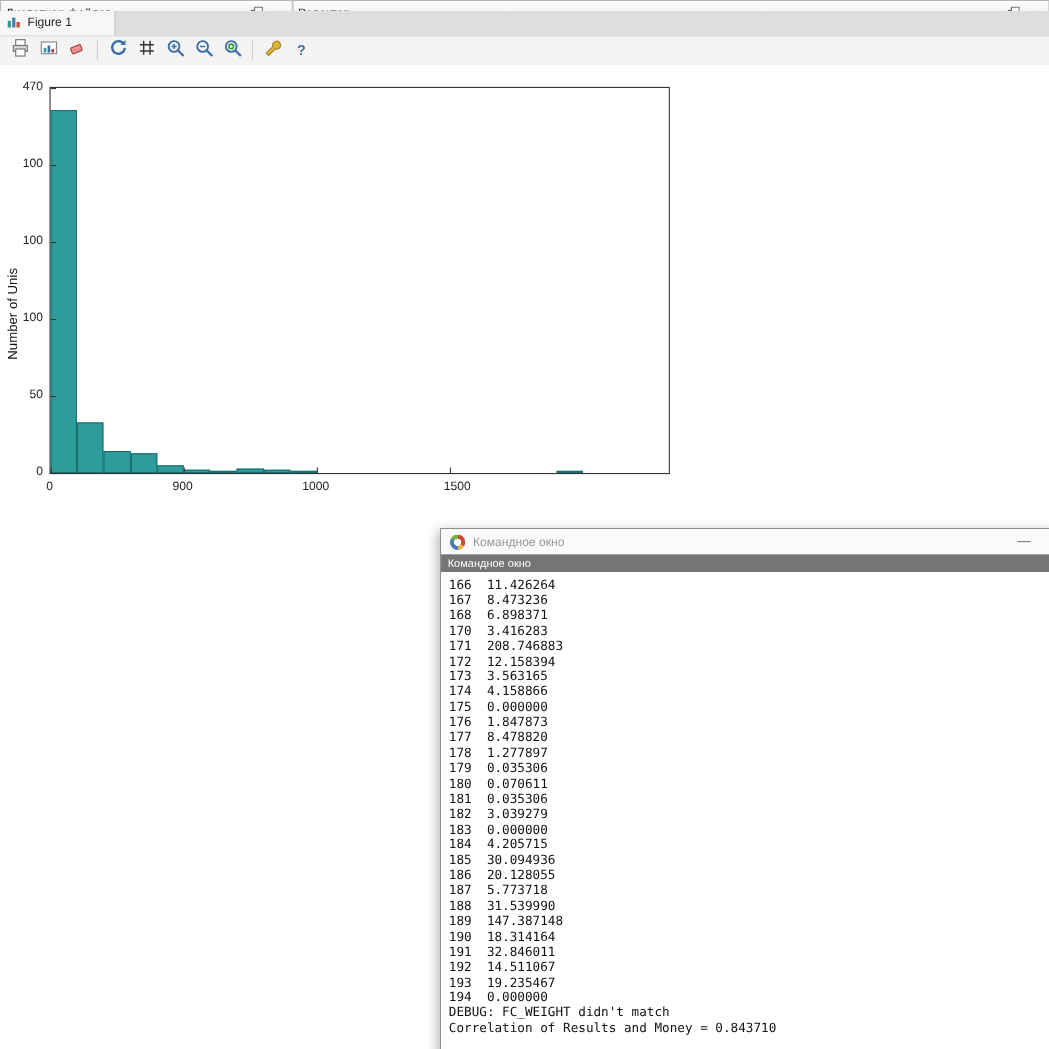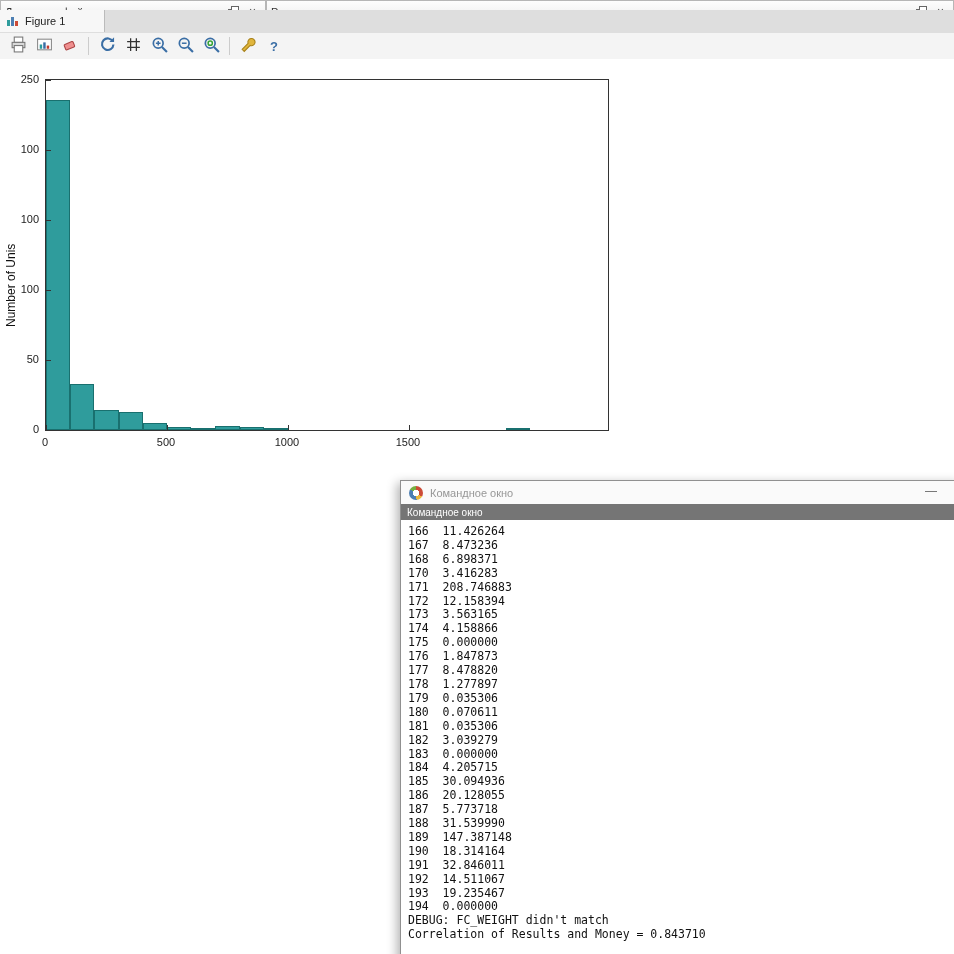--- a/index.html
+++ b/index.html
@@ -644,25 +644,25 @@
           <div class="tickmark" style="bottom: 0px; width: 1px; height: 5px; left: 121px;"></div>
           <div class="tickmark" style="bottom: 0px; width: 1px; height: 5px; left: 242px;"></div>
           <div class="tickmark" style="bottom: 0px; width: 1px; height: 5px; left: 363px;"></div>
         </div>
       <div id="axis-labels">
           <div class="ytick-label" style="top: 364px;">0</div>
           <div class="ytick-label" style="top: 294px;">50</div>
           <div class="ytick-label" style="top: 224px;">100</div>
           <div class="ytick-label" style="top: 154px;">100</div>
           <div class="ytick-label" style="top: 84px;">100</div>
-          <div class="ytick-label" style="top: 14px;">250</div>
+          <div class="ytick-label" style="top: 14px;">470</div>
           <div class="xtick-label" style="left: 25px; top: 377px;">0</div>
-          <div class="xtick-label" style="left: 146px; top: 377px;">500</div>
+          <div class="xtick-label" style="left: 146px; top: 377px;">900</div>
           <div class="xtick-label" style="left: 267px; top: 377px;">1000</div>
-          <div class="xtick-label" style="left: 388px; top: 377px;">1500</div>
+          <div class="xtick-label" style="left: 388px; top: 377px; text-align: right;">1500</div>
         </div>
       <div class="plot-ylabel">Number of Unis</div>
     </div>
   </div>
 
   <div id="cmd-window">
     <div class="cmd-titlebar">
       <span class="octave-logo"></span>
       <span class="cmd-title-text">Командное окно</span>
       <span class="cmd-min">—</span>

